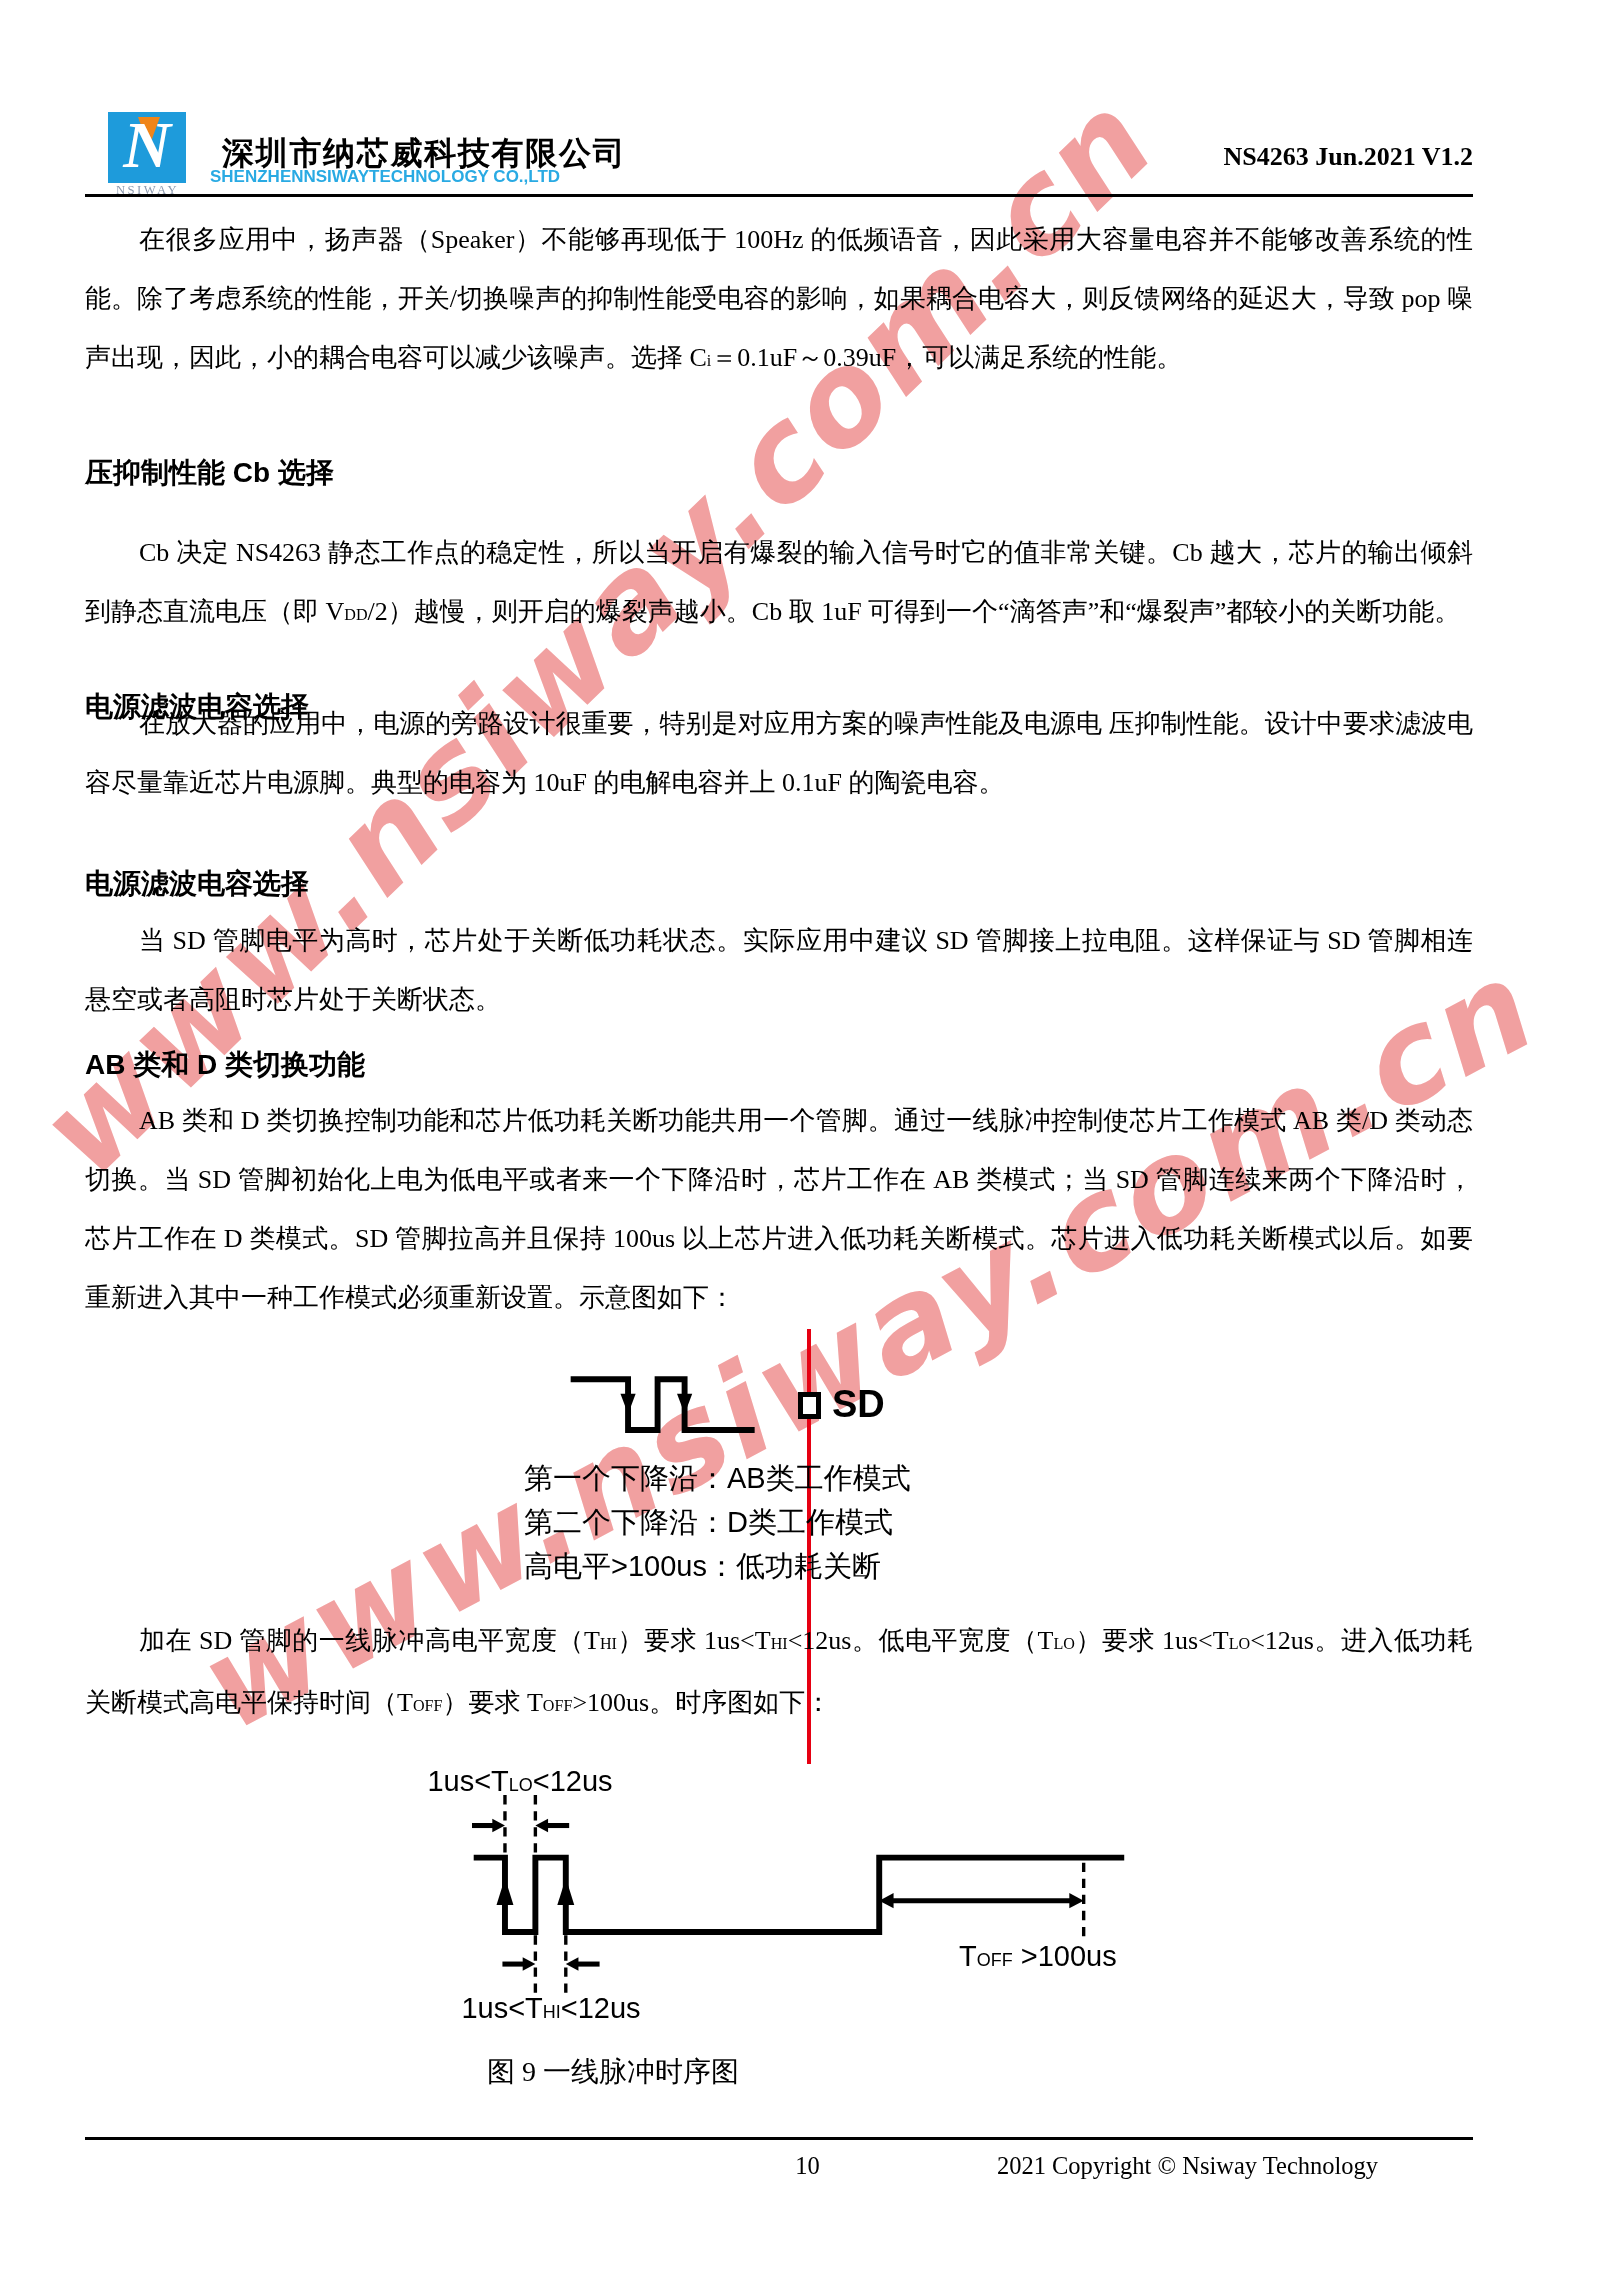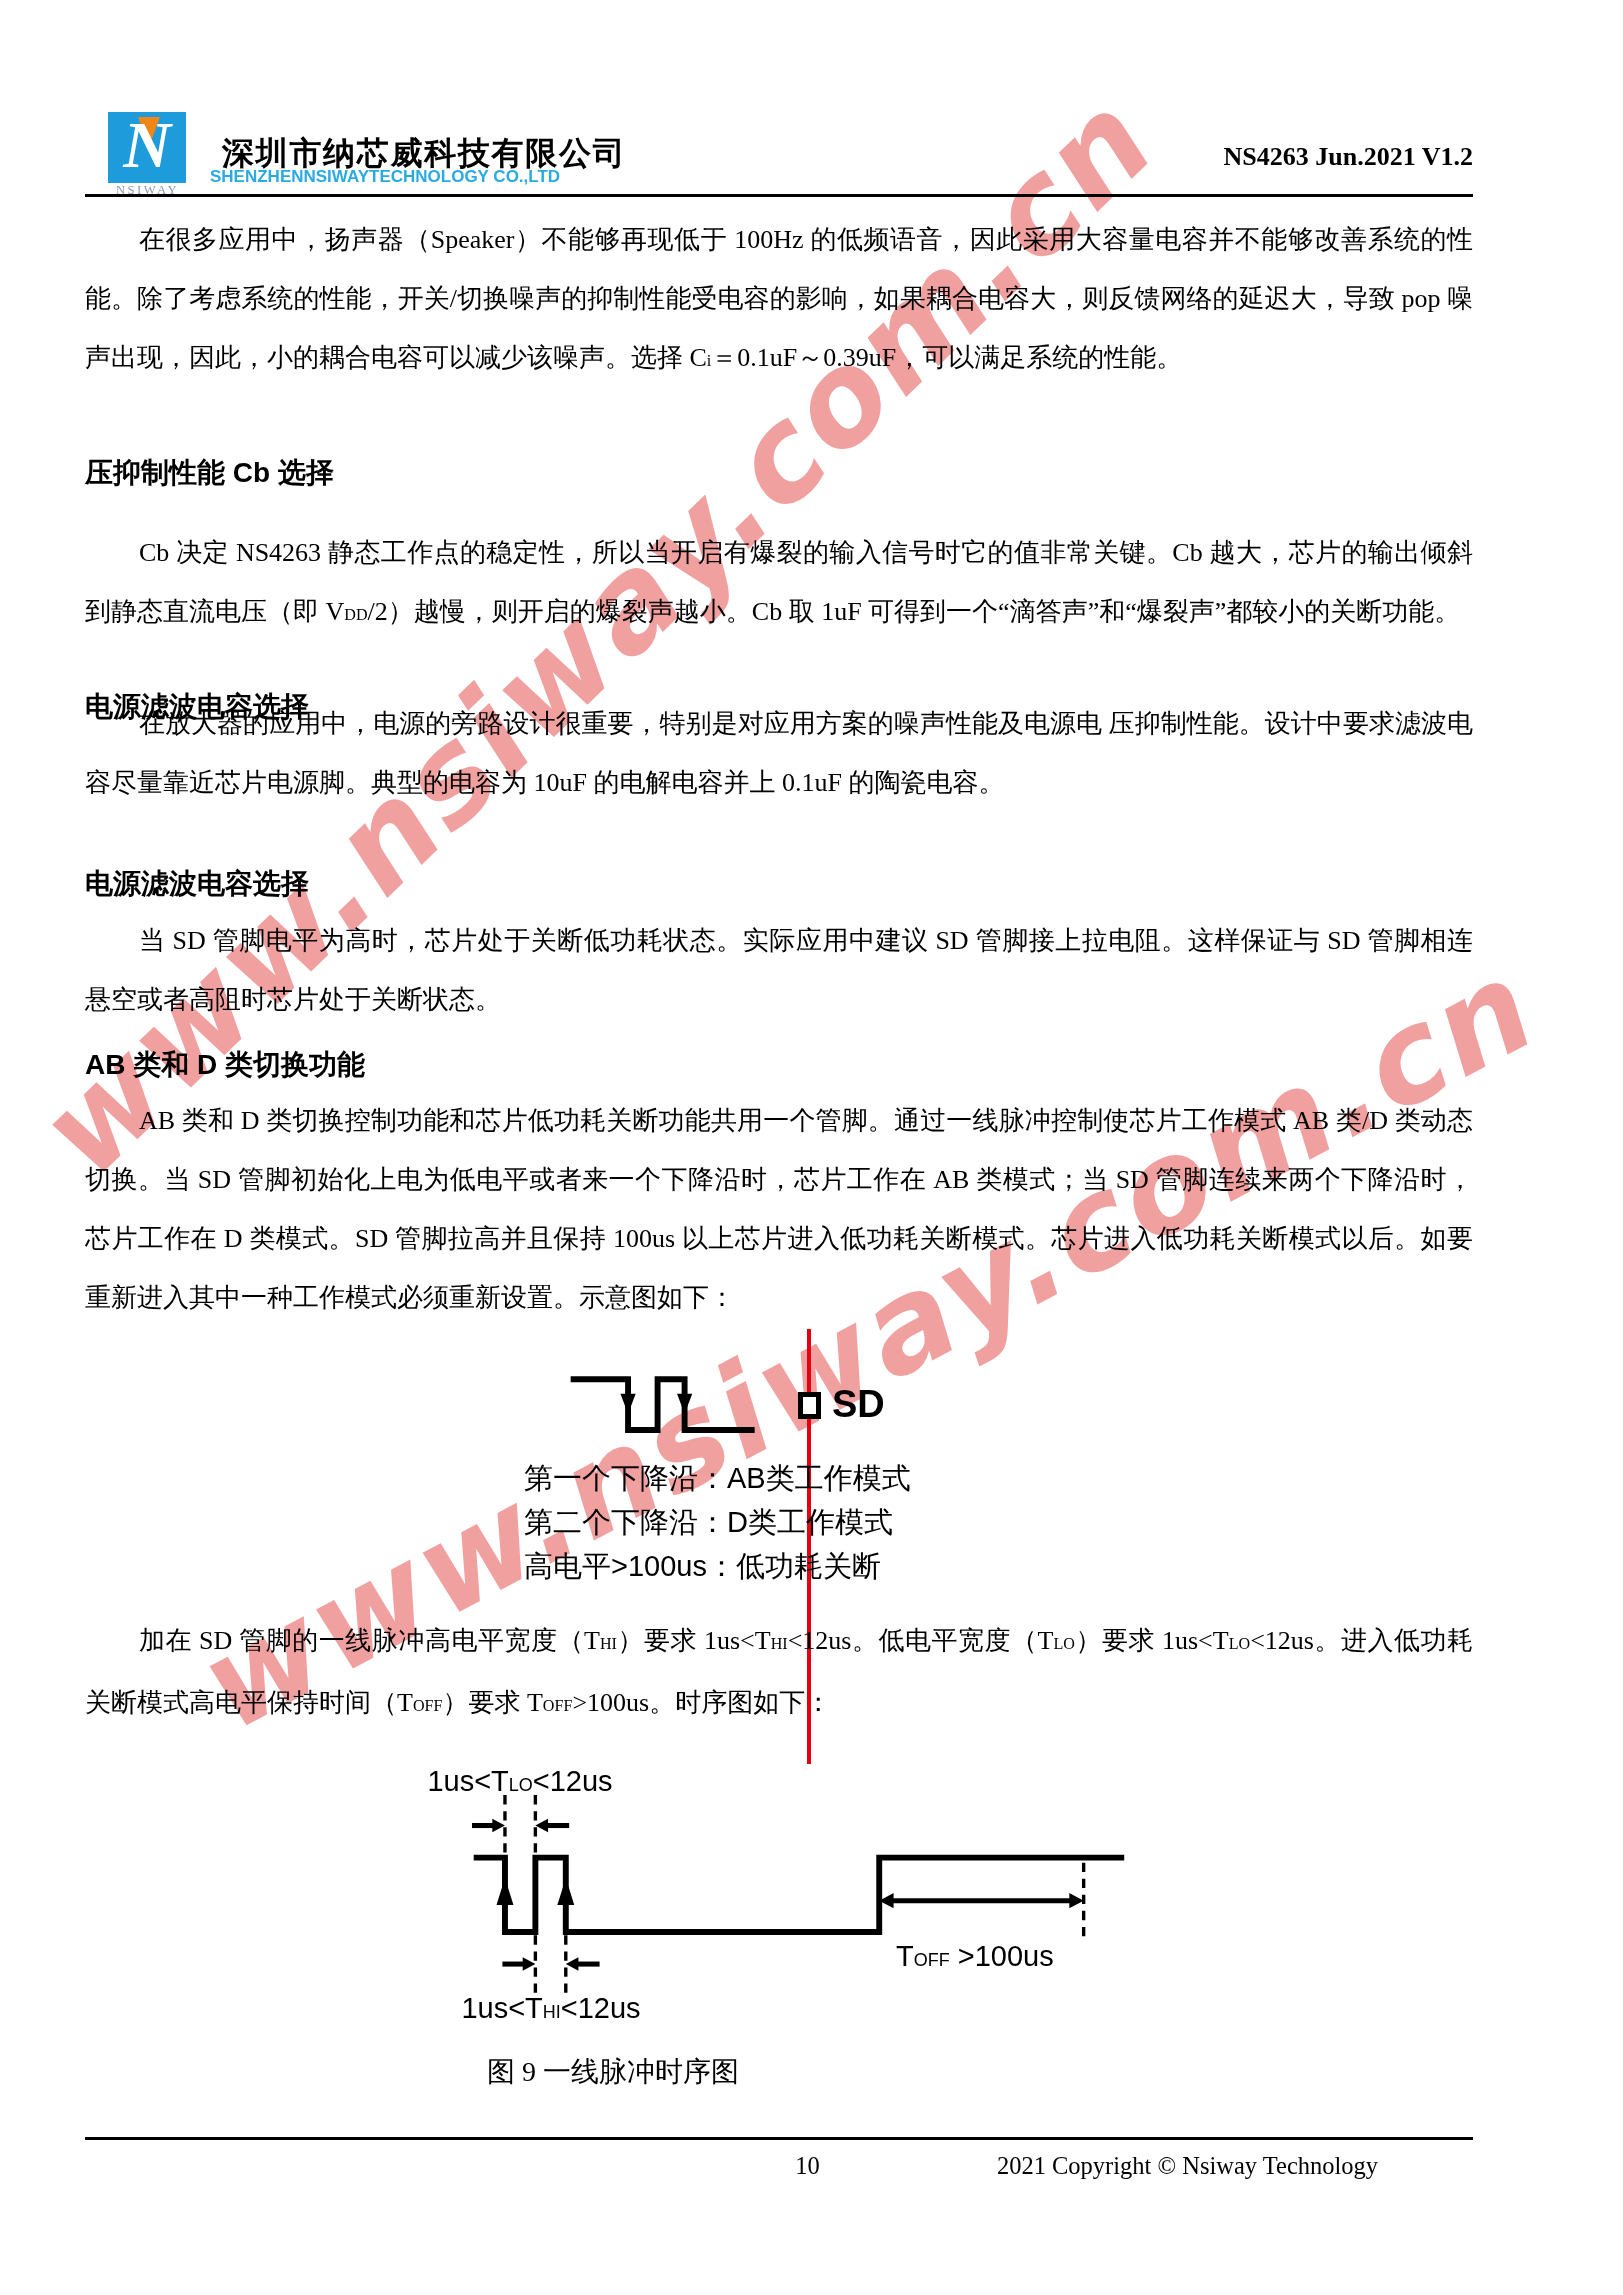--- a/index.html
+++ b/index.html
@@ -40,21 +40,21 @@
           background:#fff;border:5px solid #000;}
   .sd-label{position:absolute;left:832px;top:1383px;z-index:3;
             font:bold 38px "Liberation Sans",sans-serif;}
   .legend{position:absolute;left:524px;top:1456px;z-index:2;
           font-size:29px;line-height:44px;}
   
   .wave2{position:absolute;left:372px;top:1763px;z-index:2;}
   .dlabel{position:absolute;z-index:2;font:29px "Liberation Sans",sans-serif;white-space:nowrap;}
   .lab-tlo{left:393px;top:1765px;width:254px;text-align:center;}
   .lab-thi{left:424px;top:1992px;width:254px;text-align:center;}
-  .lab-toff{left:896px;top:1940px;}
+  .lab-toff{left:959px;top:1940px;}
   .caption{position:absolute;left:423px;top:2053px;width:380px;text-align:center;z-index:2;
            font-size:28px;}
   
   .hr-bottom{position:absolute;left:85px;top:2137px;width:1388px;height:2.5px;background:#000;z-index:2;}
   .page-num{position:absolute;left:723px;top:2152px;width:169px;text-align:center;z-index:2;font-size:24.5px;}
   .copyright{position:absolute;left:916px;top:2152px;width:543px;text-align:center;z-index:2;font-size:24.5px;}
 </style>
 </head>
 <body>
 

